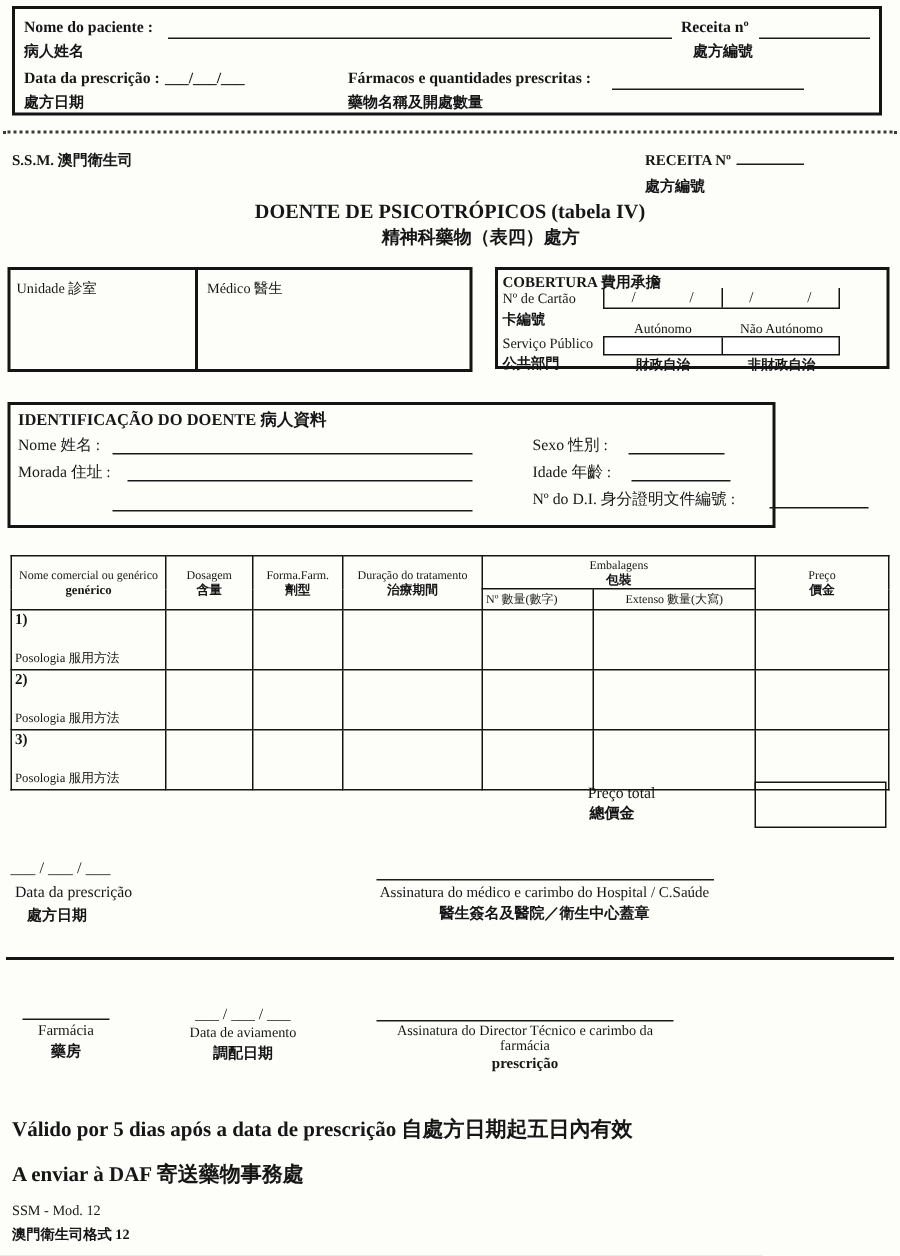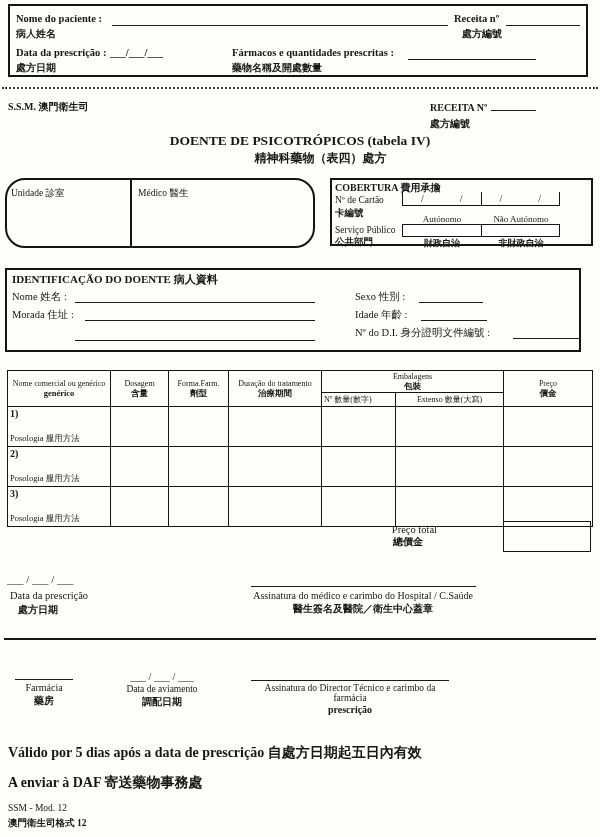--- a/index.html
+++ b/index.html
@@ -77,21 +77,21 @@
     <span class="b f10">RECEITA Nº</span>
     <span class="iblank" style="width:45px;"></span>
     <div class="b f10" style="margin-top:2px;">處方編號</div>
   </div>
 
   <div class="abs ctr" style="left:0; top:133px; width:600px;">
     <div class="b f13">DOENTE DE PSICOTRÓPICOS (tabela IV)</div>
     <div class="b" style="font-size:12px; margin-top:1px;padding-left:41px;">精神科藥物（表四）處方</div>
   </div>
 
-  <div class="box" style="left:5px; top:178px; width:310px; height:70px; display:flex;border-radius:20px;">
+  <div class="box" style="left:5px; top:178px; width:310px; height:70px; display:flex;">
     <div style="width:125px; border-right:2px solid #141414; padding:2px 4px; box-sizing:border-box;">
       <span class="f95">Unidade 診室</span>
     </div>
     <div style="flex:1; padding:2px 6px;">
       <span class="f95">Médico 醫生</span>
     </div>
   </div>
 
   <div class="box" style="left:330px; top:178px; width:263px; height:68px;">
     <span class="abs b f10" style="left:3px; top:1px;">COBERTURA 費用承擔</span>
@@ -117,21 +117,21 @@
 
     <div class="spboxes" style="left:70px; top:44px; width:158px; height:13px;">
       <div class="spcell mid"></div>
       <div class="spcell"></div>
     </div>
 
     <span class="abs ctr b f9" style="left:70px; top:57px; width:80px;">財政自治</span>
     <span class="abs ctr b f9" style="left:150px; top:57px; width:78px;">非財政自治</span>
   </div>
 
-  <div class="box" style="left:5px; top:268px; width:576px; height:84px;">
+  <div class="box" style="left:5px; top:268px; width:512px; height:84px;">
     <span class="abs b f11" style="left:5px; top:2px;">IDENTIFICAÇÃO DO DOENTE 病人資料</span>
 
     <span class="abs f105" style="left:5px; top:20px;">Nome 姓名 :</span>
     <span class="blank" style="left:68px; top:20px; width:240px;"></span>
     <span class="abs f105" style="left:348px; top:20px;">Sexo 性別 :</span>
     <span class="blank" style="left:412px; top:20px; width:64px;"></span>
 
     <span class="abs f105" style="left:5px; top:38px;">Morada 住址 :</span>
     <span class="blank" style="left:78px; top:38px; width:230px;"></span>
     <span class="abs f105" style="left:348px; top:38px;">Idade 年齡 :</span>

